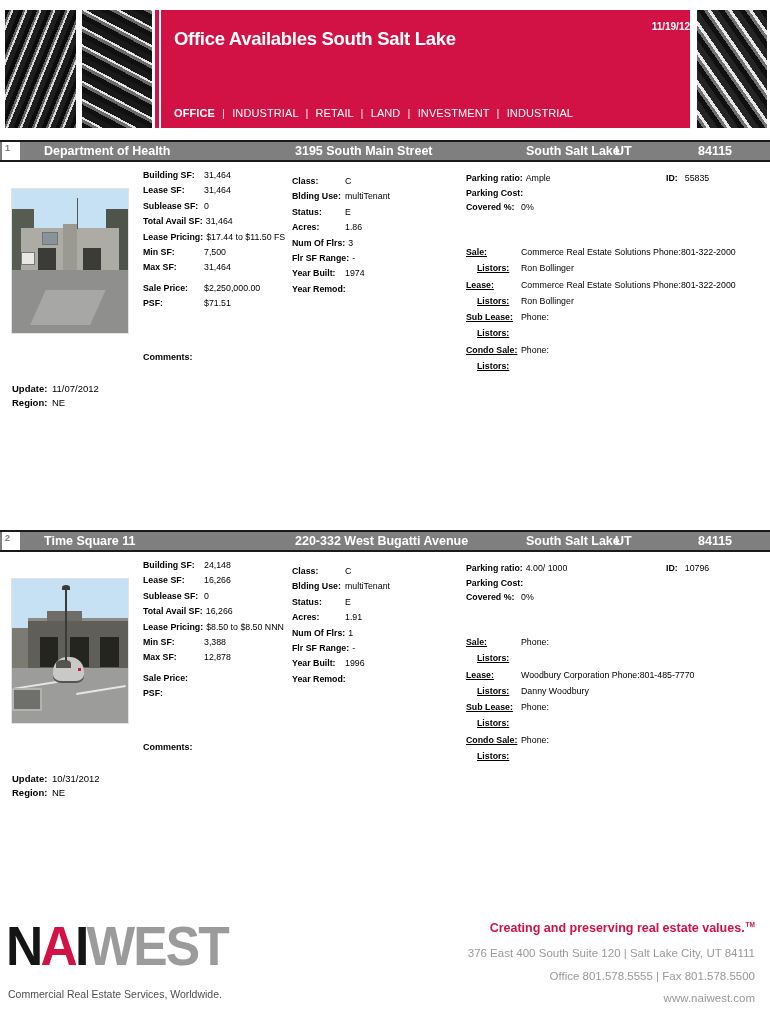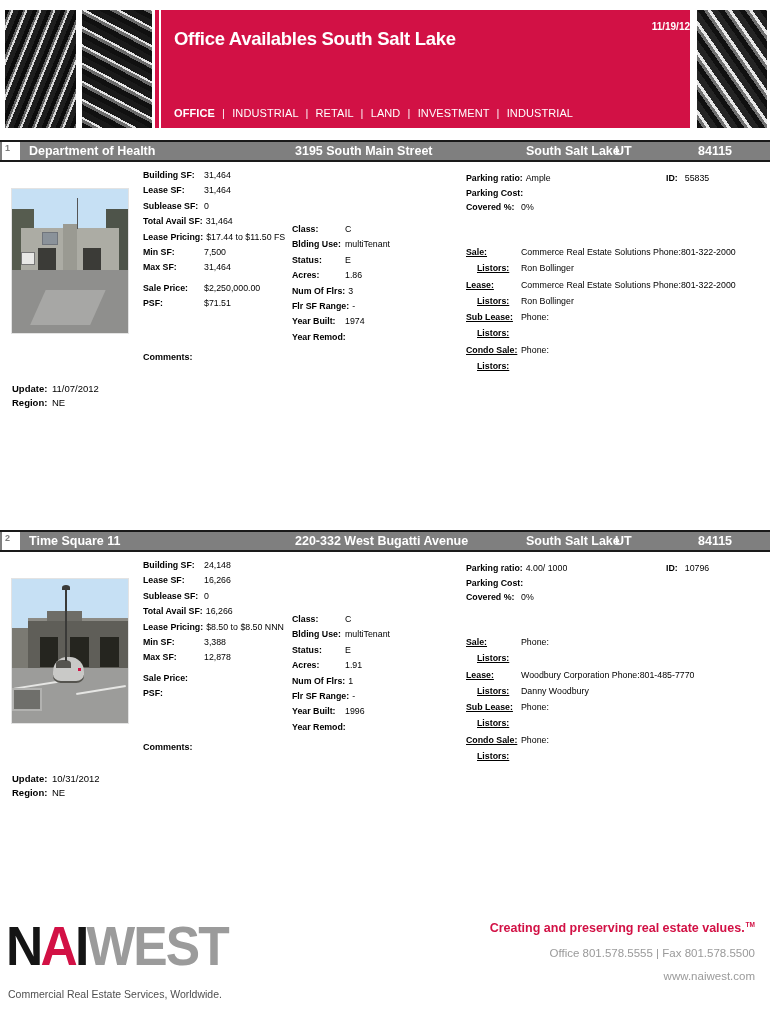--- a/index.html
+++ b/index.html
@@ -36,21 +36,21 @@
   .sep{margin:0 4px;opacity:.95;}
 
   
   .listing{position:absolute;left:0;width:770px;height:285px;}
   .lbar{position:absolute;left:0;top:0;width:770px;height:22px;background:var(--bargray);
         border-top:2px solid var(--barborder);border-bottom:2px solid var(--barborder);
         color:#fff;font-weight:bold;font-size:12.5px;}
   .lbar span{position:absolute;top:2px;white-space:nowrap;}
   .numbox{left:2px;top:0 !important;bottom:0;width:18px;background:#fff;color:#7F7F7F;
           font-size:9px;padding:1px 0 0 3px;}
-  .lname{left:29px;} .laddr{left:295px;} .lcity{left:526px;} .lstate{left:615px;} .lzip{left:698px;}
+  .lname{left:44px;} .laddr{left:295px;} .lcity{left:526px;} .lstate{left:615px;} .lzip{left:698px;}
 
   .photo{position:absolute;left:12px;top:49px;width:116px;height:144px;background:#C6E0F4;
          outline:1px solid #E3E3E3;overflow:hidden;}
   .photo div{position:absolute;}
   
   .photo1 .tree{top:14%;width:19%;height:46%;background:#565C4F;}
   .photo1 .t-l{left:0;} .photo1 .t-r{right:0;background:#4E544A;}
   .photo1 .bld{left:8%;right:8%;top:27%;height:29%;background:#ACACA4;}
   .photo1 .pillar{left:44%;top:24%;width:12%;height:32%;background:#9A9A92;}
   .photo1 .open{top:41%;height:15%;width:16%;background:#3B3B37;}
@@ -76,21 +76,21 @@
   .photo2 .taillight{left:57%;top:62%;width:3px;height:3px;background:#D21145;}
   .photo2 .lamp{left:46%;top:7%;width:2px;height:50%;background:#3A3A38;}
   .photo2 .lamphead{left:43%;top:4.5%;width:8px;height:5px;background:#3A3A38;border-radius:50% 50% 0 0;}
 
   .fcol{position:absolute;font-size:8.8px;line-height:15.4px;white-space:nowrap;}
   .frow{display:flex;}
   .flbl{font-weight:bold;flex:none;min-width:61px;padding-right:3px;}
   .fval{font-weight:normal;}
   .c1{left:143px;top:28px;}
   .c1b{left:143px;top:141px;}
-  .c2{left:292px;top:34px;margin-top:48px;} .c2 .flbl{min-width:53px;}
+  .c2{left:292px;top:34px;} .c2 .flbl{min-width:53px;}
   .c3{left:466px;top:31px;line-height:14.5px;} .c3 .flbl{min-width:55px;}
   .idrow{position:absolute;left:666px;top:33px;font-size:8.8px;display:flex;}
   .idrow .flbl{min-width:0;margin-right:4px;}
   .contacts{left:466px;top:104px;line-height:16.3px;} .contacts .flbl{min-width:55px;text-decoration:underline;}
   .contacts .ind .flbl{padding-left:11px;}
   .comments{position:absolute;left:143px;top:212px;font-size:9px;font-weight:bold;}
   .meta{position:absolute;left:12px;top:242px;font-size:9.5px;line-height:13.5px;white-space:nowrap;}
   .meta .flbl{min-width:40px;}
 
   
@@ -458,18 +458,19 @@
     </div>
   </section>
 
   <footer>
     <div class="logo">
       <span class="ln">N</span><span class="la">A</span><span class="ln">I</span><span class="lw">WEST</span>
     </div>
     <div class="logosub">Commercial Real Estate Services, Worldwide.</div>
     <div class="fright">
       <div class="tagline"><span>Creating and preserving real estate values.</span><sup class="tm">TM</sup></div>
+      <div class="faddr">376 East 400 South Suite 120 | Salt Lake City, UT 84111</div>
       <div class="faddr">Office 801.578.5555 | Fax 801.578.5500</div>
       <div class="faddr">www.naiwest.com</div>
     </div>
   </footer>
 
 </div>
 
 </body></html>

